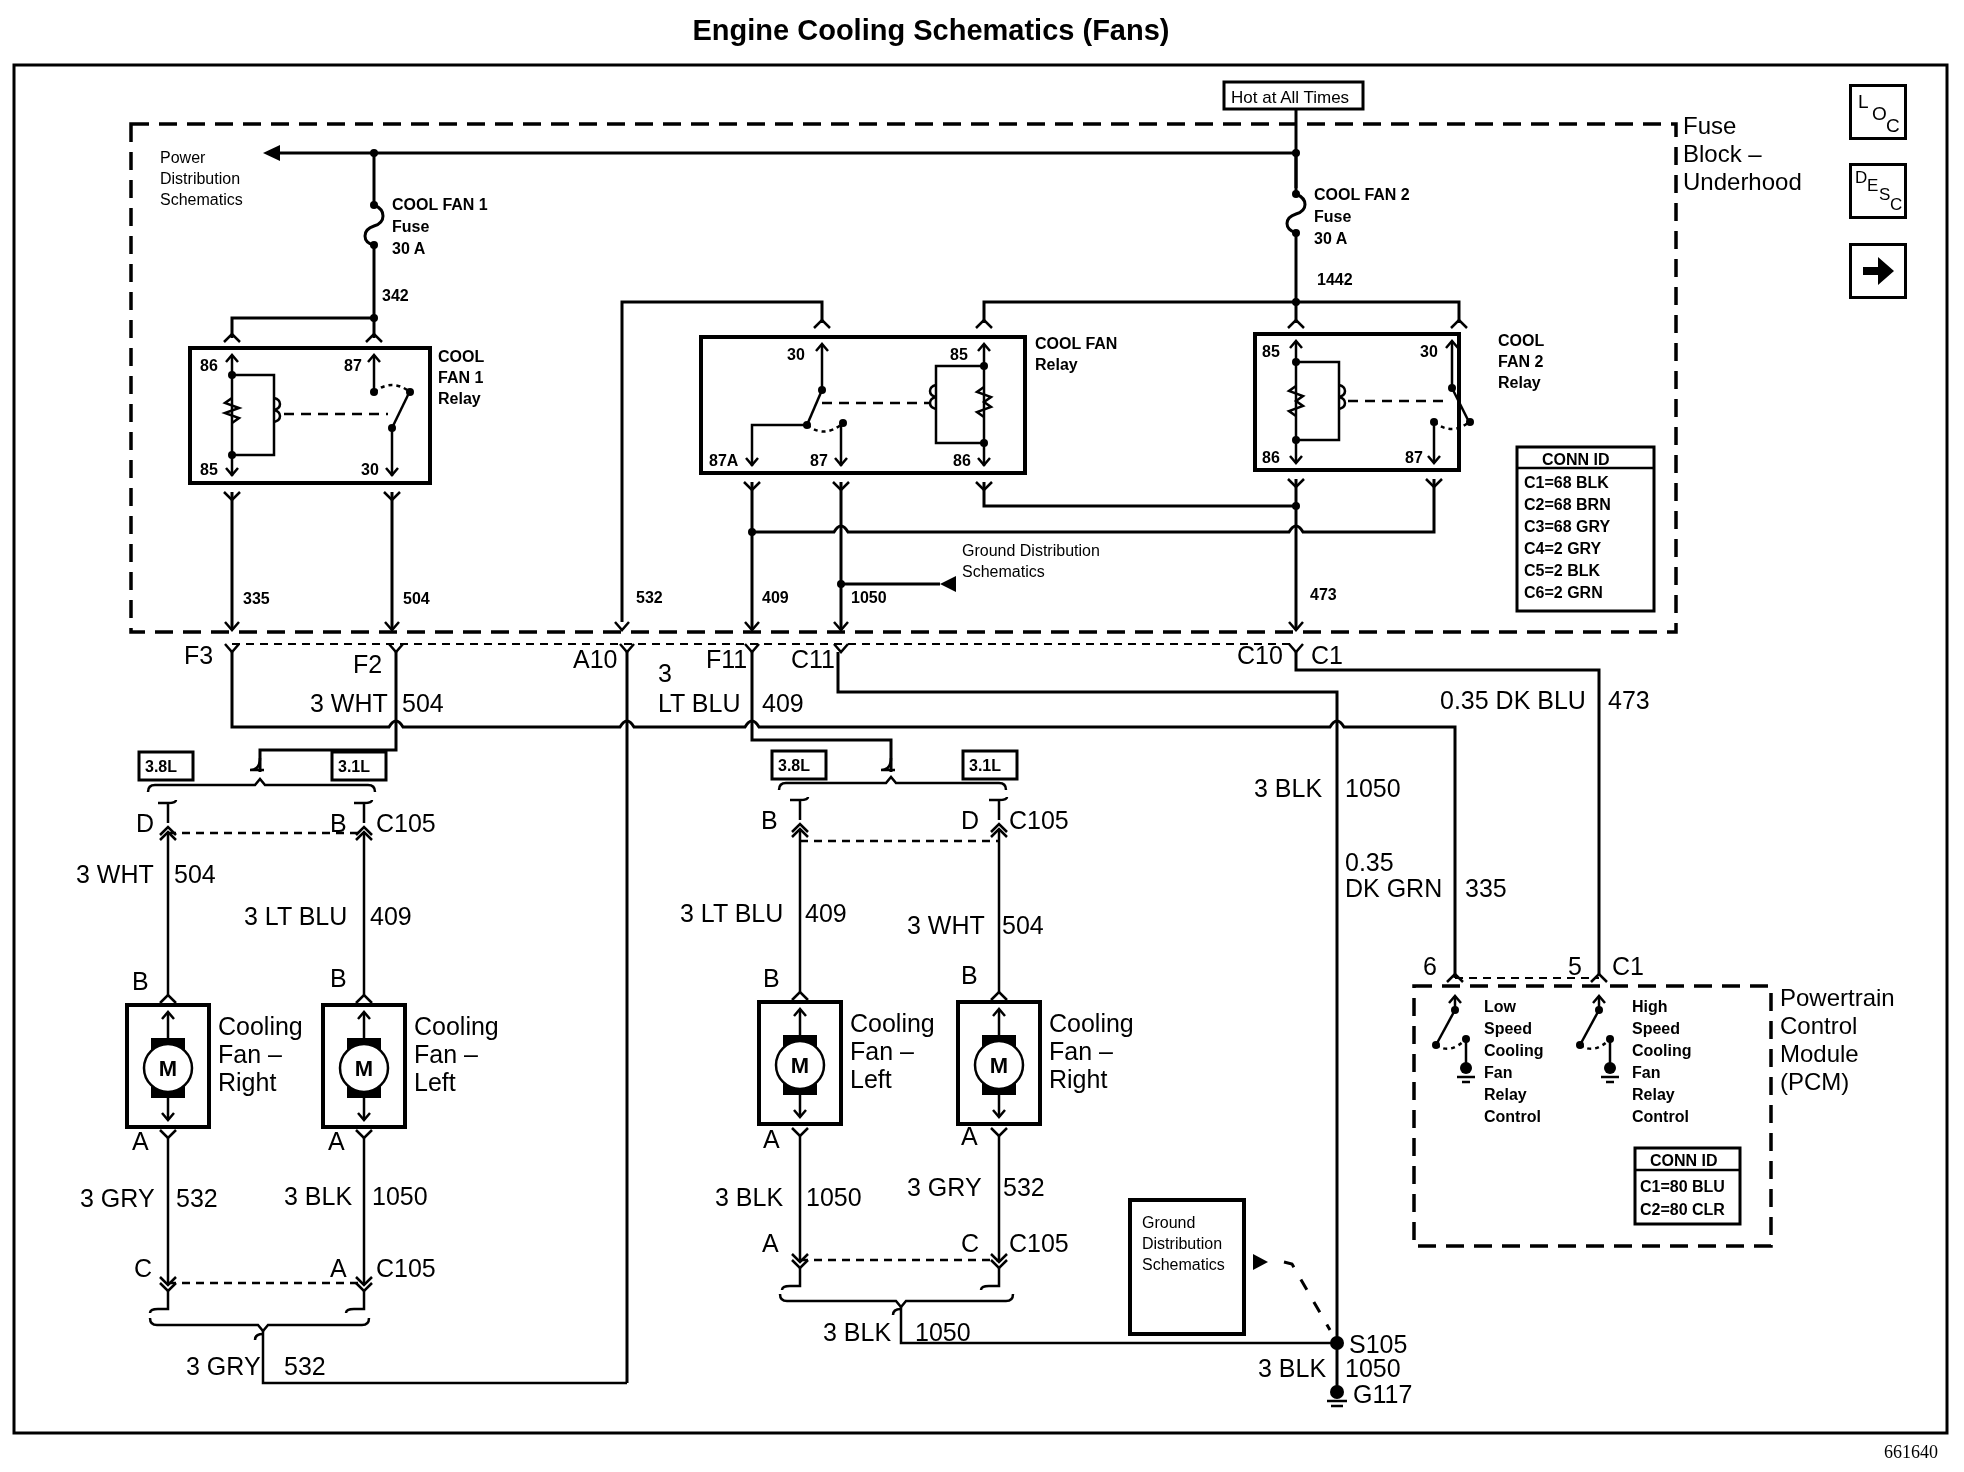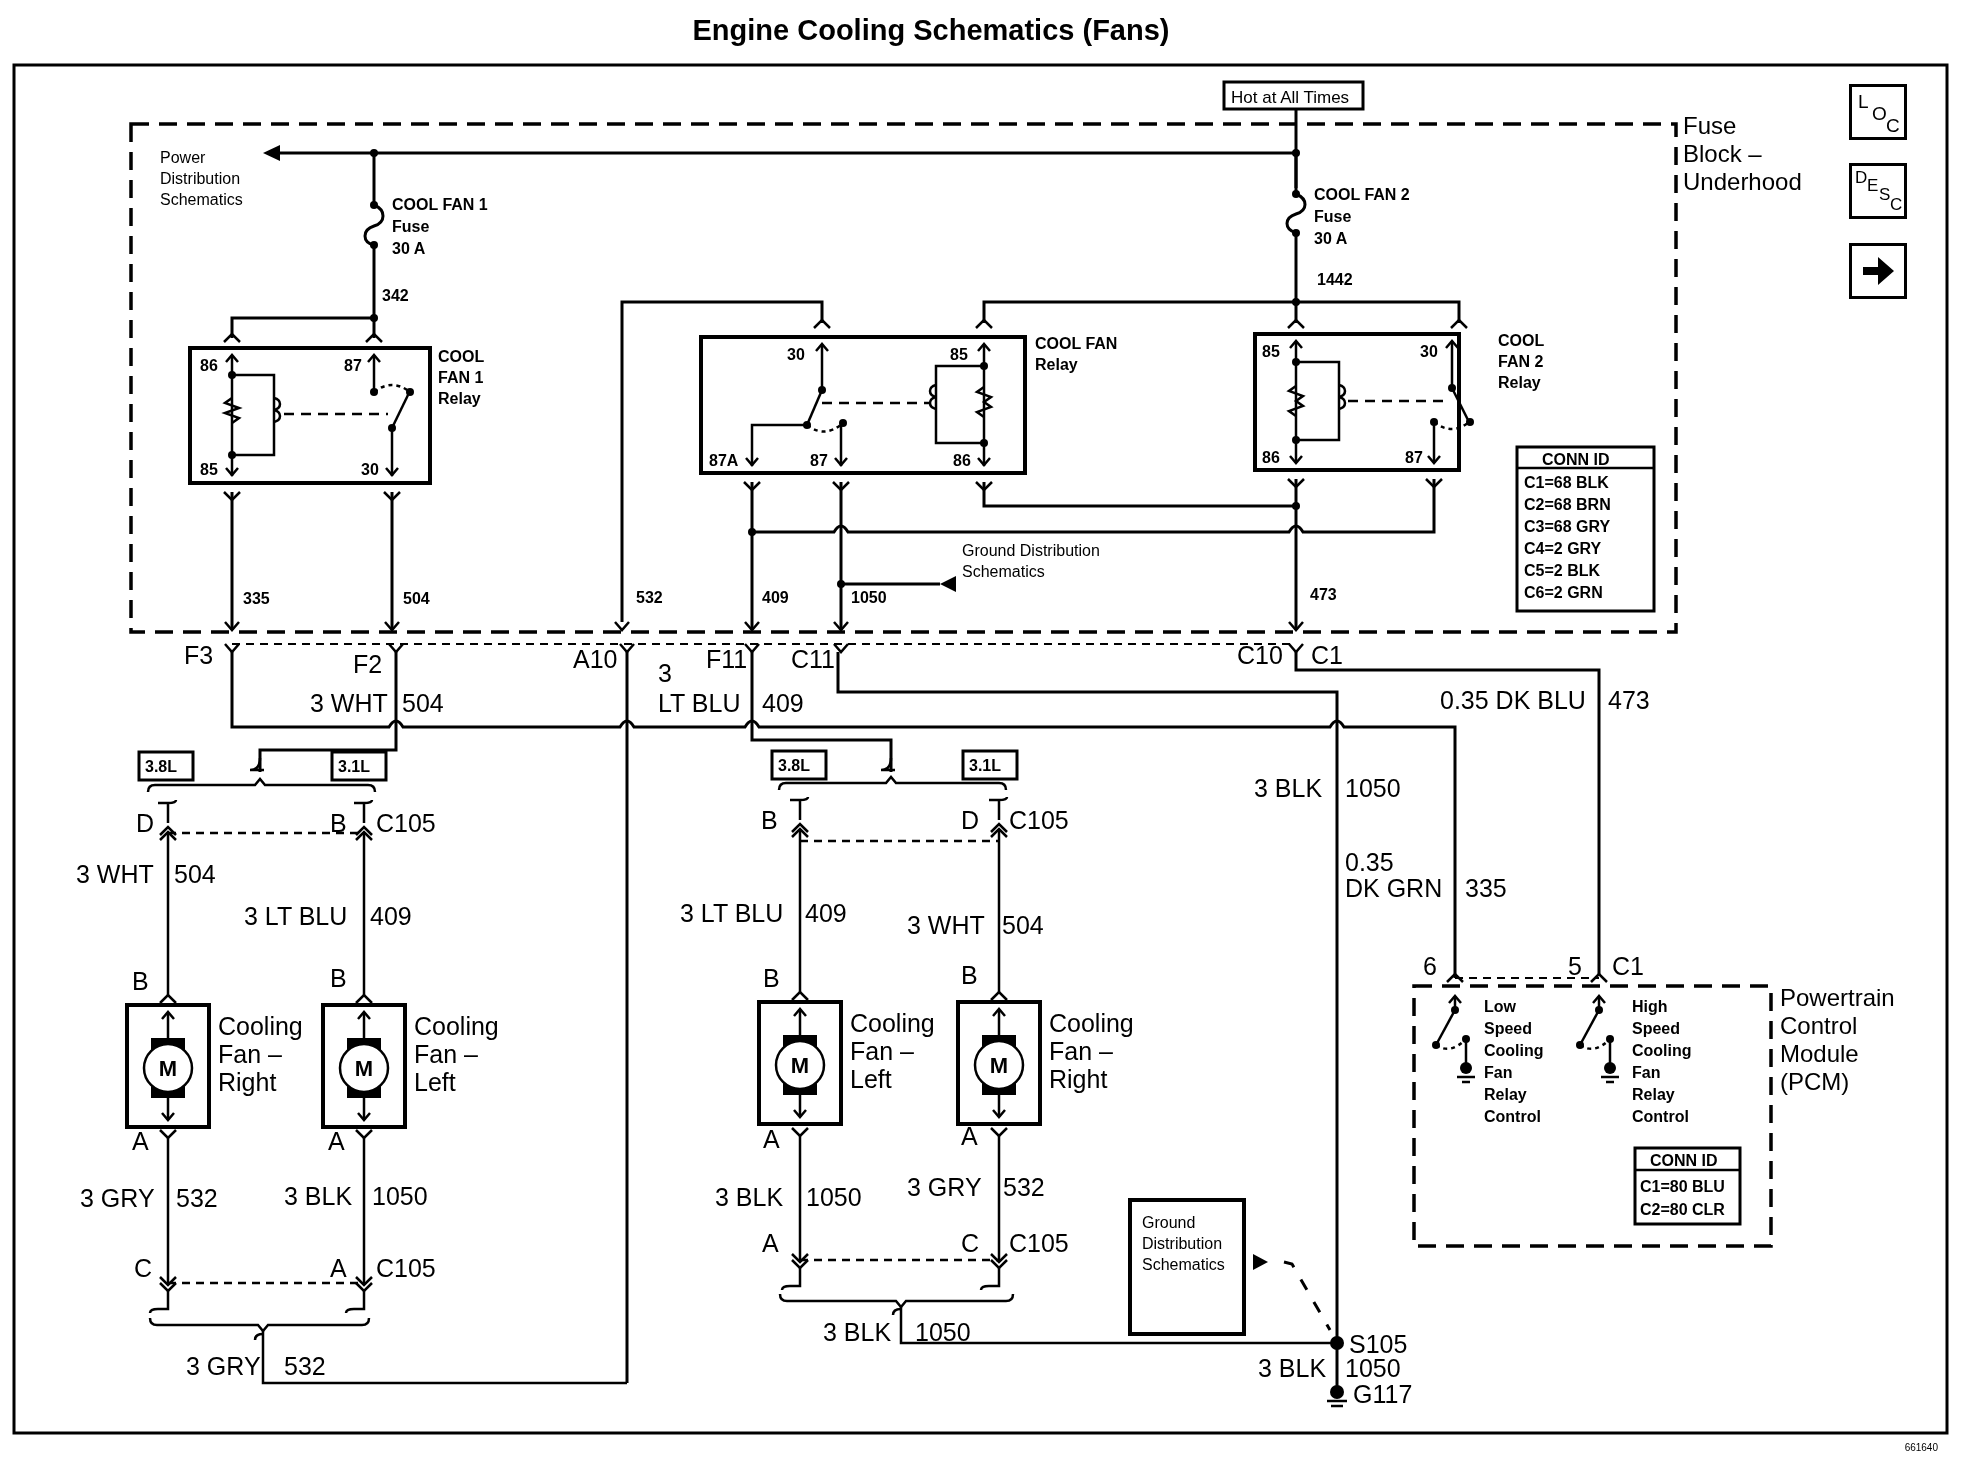--- a/index.html
+++ b/index.html
@@ -4,21 +4,21 @@
 <style>
   html, body { margin:0; padding:0; background:#ffffff; }
   body { width:1964px; height:1472px; position:relative; overflow:hidden; font-family:"Liberation Sans", sans-serif; color:#000; }
   #title { position:absolute; left:0; width:1862px; top:14px; text-align:center; font-size:29px; font-weight:bold; letter-spacing:0px; }
   svg#schematic { position:absolute; left:0; top:0; }
   svg text { font-family:"Liberation Sans", sans-serif; fill:#000; }
   .sm { font-size:16px; font-weight:bold; }
   .md { font-size:25px; }
   .lbl { font-size:16px; font-weight:bold; }
   .big { font-size:24px; }
-  #drawing-no { position:absolute; right:26px; top:1442px; font-size:10px; }
+  #drawing-no { position:absolute; right:26px; top:1442px; font-size:18px;font-family:Liberation Serif, serif; }
   .navbtn { position:absolute; width:58px; height:56px; border:3px solid #000; box-sizing:border-box; background:#fff; cursor:pointer; }
   .navbtn span { position:absolute; font-size:19px; font-family:"Liberation Sans", sans-serif; line-height:1; }
 </style>
 </head>
 <body>
 
 <div id="title">Engine Cooling Schematics (Fans)</div>
 
 <div class="navbtn" style="left:1849px; top:84px;">
   <span style="left:6px; top:5px;">L</span>

